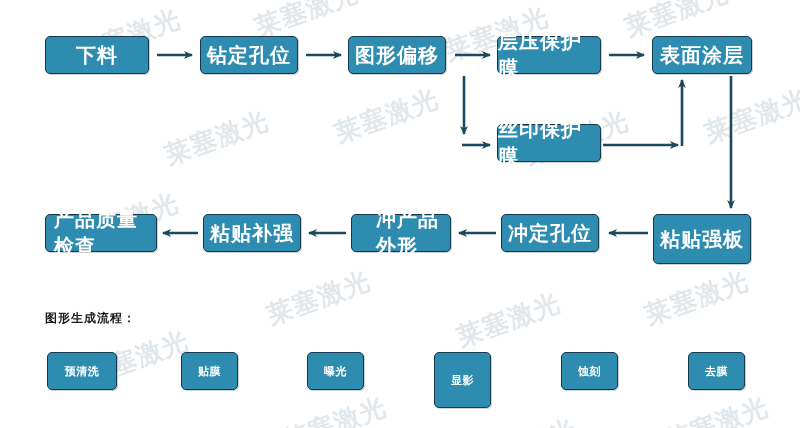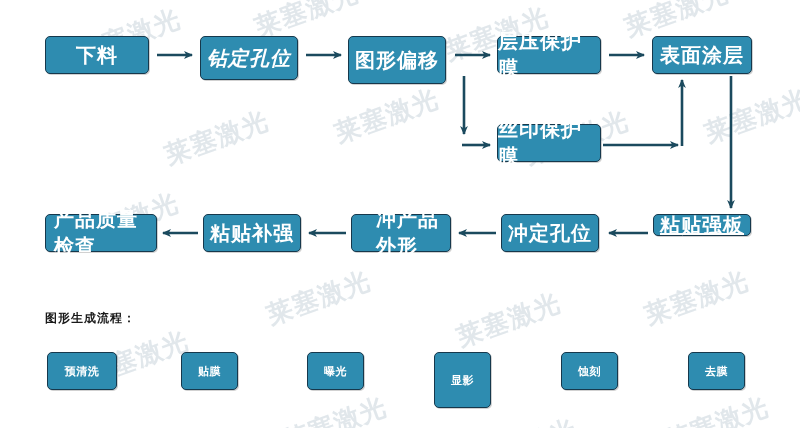--- a/index.html
+++ b/index.html
@@ -112,32 +112,32 @@
 
         <line x1="648" y1="233" x2="609" y2="233"></line>
         <line x1="496" y1="233" x2="459" y2="233"></line>
         <line x1="346" y1="233" x2="309" y2="233"></line>
         <line x1="198" y1="233" x2="163" y2="233"></line>
       </g>
     </svg>
   </div>
 
   <div class="node" style="left:45px;top:36px;width:104px;height:38px;">下料</div>
-  <div class="node" style="left:200px;top:36px;width:98px;height:44px;font-style:italic;">钻定孔位</div>
-  <div class="node" style="left:348px;top:36px;width:98px;height:48px;">图形偏移</div>
+  <div class="node" style="left:200px;top:36px;width:98px;height:38px;">钻定孔位</div>
+  <div class="node" style="left:348px;top:36px;width:98px;height:38px;">图形偏移</div>
   <div class="node" style="left:497px;top:36px;width:104px;height:38px;">层压保护膜</div>
   <div class="node" style="left:652px;top:36px;width:100px;height:38px;">表面涂层</div>
 
   <div class="node" style="left:497px;top:124px;width:104px;height:38px;">丝印保护膜</div>
 
   <div class="node" style="left:45px;top:214px;width:112px;height:38px;padding-left:8px;">产品质量检查</div>
   <div class="node" style="left:203px;top:214px;width:98px;height:38px;">粘贴补强</div>
   <div class="node" style="left:351px;top:214px;width:100px;height:38px;padding-left:24px;">冲产品外形</div>
   <div class="node" style="left:501px;top:214px;width:98px;height:38px;">冲定孔位</div>
-  <div class="node" style="left:653px;top:214px;width:98px;height:22px;text-decoration:underline;">粘贴强板</div>
+  <div class="node" style="left:653px;top:214px;width:98px;height:50px;">粘贴强板</div>
 
   <div class="section-title" style="left:45px;top:310px;">图形生成流程：</div>
 
   <div class="node small" style="left:47px;top:352px;width:70px;height:38px;">预清洗</div>
   <div class="node small" style="left:181px;top:352px;width:57px;height:38px;">贴膜</div>
   <div class="node small" style="left:307px;top:352px;width:57px;height:38px;">曝光</div>
   <div class="node small" style="left:434px;top:352px;width:57px;height:56px;text-align:right;">显影</div>
   <div class="node small" style="left:561px;top:352px;width:57px;height:38px;">蚀刻</div>
   <div class="node small" style="left:688px;top:352px;width:57px;height:38px;">去膜</div>
 

